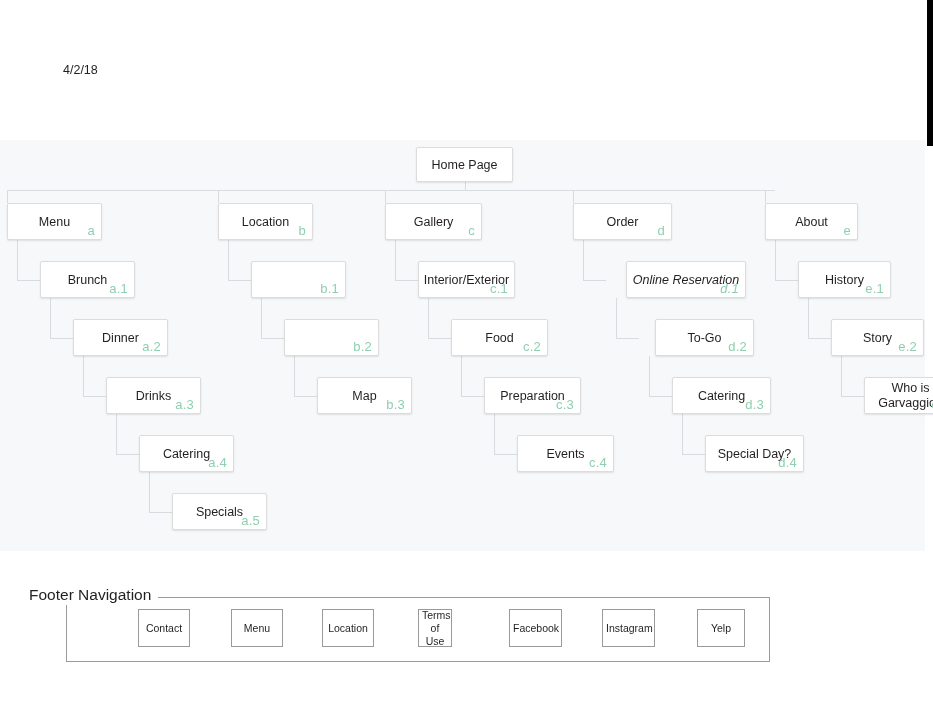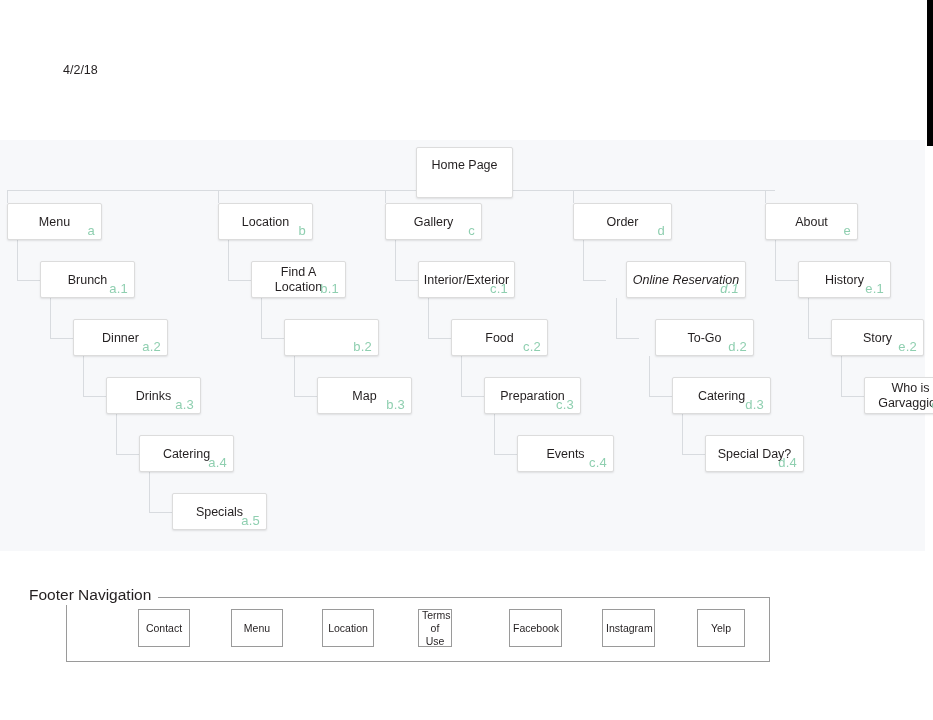--- a/index.html
+++ b/index.html
@@ -164,21 +164,21 @@
 
 <div class="edge-strip"></div>
 
 <div class="header">
   <div class="date">4/2/18</div>
 </div>
 
 <div class="panel"></div>
 
 <div id="diagram-layer">
-    <div class="node root" style="left: 416px; top: 147px; width: 97px; height: 51px;">
+    <div class="node root" style="left: 416px; top: 147px; width: 97px; height: 35px;">
       <div class="node-title">Home Page</div>
     </div>
     <div class="conn v" style="left: 465px; top: 182px; width: 1px; height: 8px;"></div>
     <div class="conn h" style="left: 7px; top: 190px; width: 768px; height: 1px;"></div>
     <div class="conn v" style="left: 7px; top: 190px; width: 1px; height: 13px;"></div>
     <div class="node" style="left: 7px; top: 203px; width: 95px; height: 37px;">
       <div class="node-title">Menu</div>
       <div class="node-code">a</div>
     </div>
     <div class="conn v" style="left: 17px; top: 240px; width: 1px; height: 40px;"></div>
@@ -212,21 +212,20 @@
       <div class="node-code">a.5</div>
     </div>
     <div class="conn v" style="left: 218px; top: 190px; width: 1px; height: 13px;"></div>
     <div class="node" style="left: 218px; top: 203px; width: 95px; height: 37px;">
       <div class="node-title">Location</div>
       <div class="node-code">b</div>
     </div>
     <div class="conn v" style="left: 228px; top: 240px; width: 1px; height: 40px;"></div>
     <div class="conn h" style="left: 228px; top: 280px; width: 23px; height: 1px;"></div>
     <div class="node two-line" style="left: 251px; top: 261px; width: 95px; height: 37px;">
-      <div class="node-title">Find A Location</div>
       <div class="node-code">b.1</div>
     </div>
     <div class="conn v" style="left: 261px; top: 298px; width: 1px; height: 40px;"></div>
     <div class="conn h" style="left: 261px; top: 338px; width: 23px; height: 1px;"></div>
     <div class="node two-line" style="left: 284px; top: 319px; width: 95px; height: 37px;">
       <div class="node-code">b.2</div>
     </div>
     <div class="conn v" style="left: 294px; top: 356px; width: 1px; height: 40px;"></div>
     <div class="conn h" style="left: 294px; top: 396px; width: 23px; height: 1px;"></div>
     <div class="node" style="left: 317px; top: 377px; width: 95px; height: 37px;">

